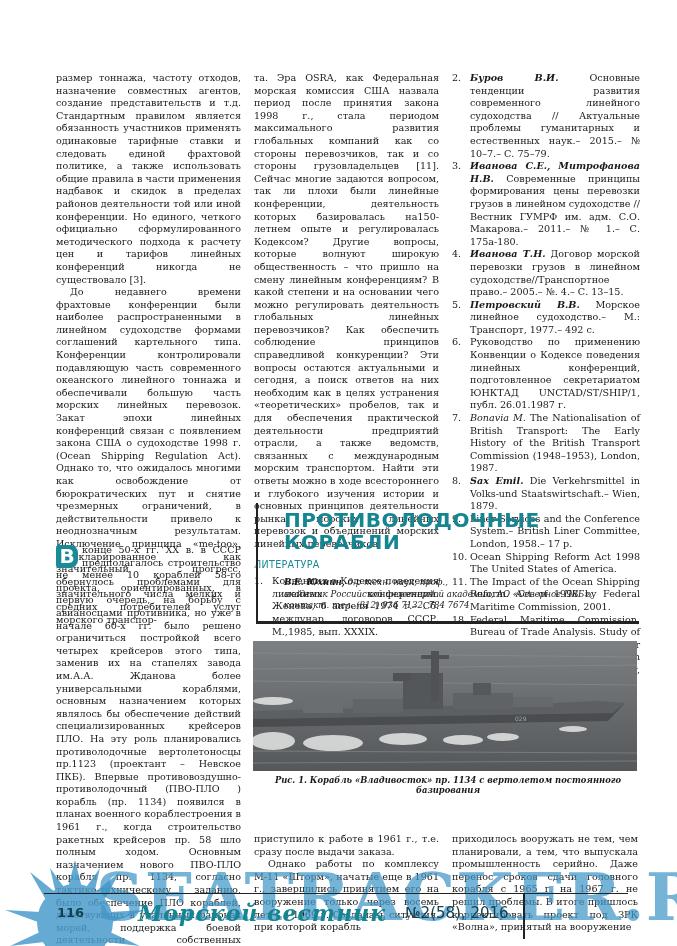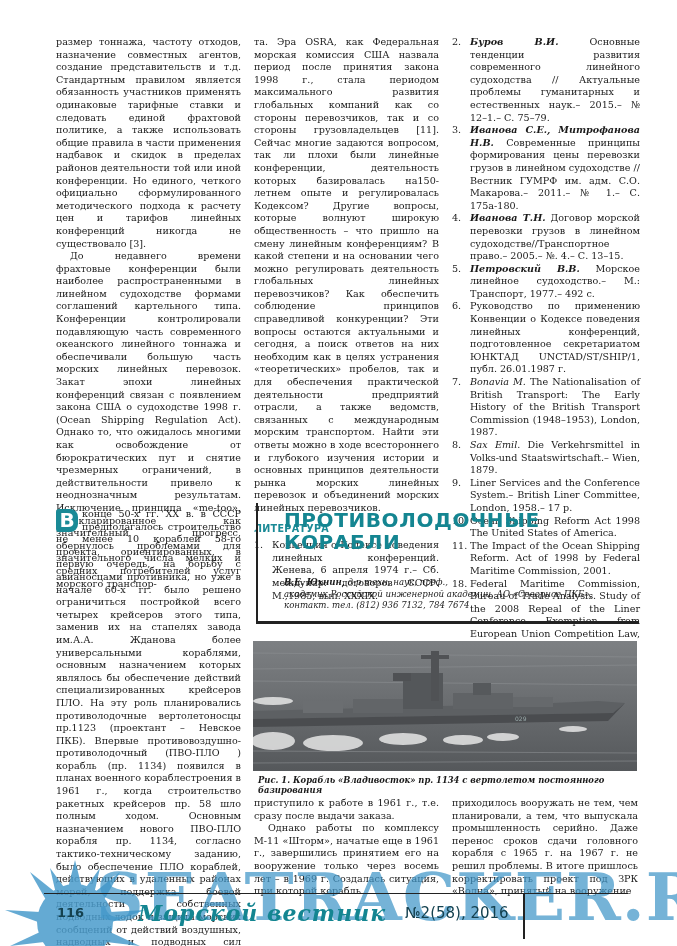--- a/index.html
+++ b/index.html
@@ -1,43 +1,43 @@
 <!DOCTYPE html>
 <html><head>
 <meta charset="utf-8">
 <style>
   html, body { margin: 0; padding: 0; background: #ffffff; }
   body { width: 677px; height: 946px; position: relative; overflow: hidden;
          font-family: "DejaVu Serif", "Liberation Serif", serif; color: #1a1a1a; }
-  .col { position: absolute; font-size: 9.6px; line-height: 12.6px; text-align: justify; }
+  .col { position: absolute; font-size: 9.6px; line-height: 12.6px; text-align: justify; margin-top: 36px; }
   .col p { margin: 0; text-indent: 0; }
   .col p.indent { text-indent: 14px; }
   #col1 { left: 56px; top: 36px; width: 185px; }
   #col2 { left: 254px; top: 36px; width: 185px; }
   #col3 { left: 452px; top: 36px; width: 188px; }
   .ref { display: flex; margin: 0; }
   .ref .num { width: 18px; flex: none; }
   .ref .txt { flex: 1; text-align: justify; }
   .ref i { font-style: italic; font-weight: bold; }
-  .lit-head { color: #1a8a96; font-family: "DejaVu Sans", "Liberation Sans", sans-serif; font-weight: bold;
+  .lit-head { color: #1a8a96; font-family: "DejaVu Sans", "Liberation Sans", sans-serif; font-weight: normal;
               font-size: 9.6px; margin: 8px 0 4px 0; letter-spacing: 0.3px; }
   .end-square { display: inline-block; width: 7px; height: 7px; background: #1a8a96; margin-left: 2px; vertical-align: middle; }
 
   #title-box { position: absolute; left: 256px; top: 503px; width: 381px; height: 118px;
                border-left: 2px solid #222; border-bottom: 3px solid #222; }
   #title { position: absolute; left: 26px; top: 6px; width: 350px; color: #148591;
            font-family: "DejaVu Sans", "Liberation Sans", sans-serif; font-weight: bold;
            font-size: 20px; line-height: 22px; letter-spacing: 0.6px; }
   #author { position: absolute; left: 26px; top: 74px; width: 350px; font-style: italic;
             font-size: 8.6px; line-height: 11.5px; }
   #author b { font-weight: bold; }
 
   #photo { position: absolute; left: 253px; top: 641px; width: 384px; height: 130px; overflow: hidden; background: #6f7275; }
   #caption { position: absolute; left: 258px; top: 775px; width: 380px; font-size: 8.4px;
-             font-style: italic; font-weight: bold; text-align: left; }
+             font-style: italic; font-weight: bold; text-align: center; }
 
   #col-left2 { left: 56px; top: 508px; width: 185px; }
   #col-mid2 { left: 254px; top: 797px; width: 185px; }
   #col-right2 { left: 452px; top: 797px; width: 186px; }
   .dropcap { float: left; width: 22px; height: 23px; background: #1a8a96; color: #fff;
              font-family: "DejaVu Sans", "Liberation Sans", sans-serif; font-weight: bold; font-size: 20px;
              line-height: 23px; text-align: center; margin: 1px 4px 0 0; border-radius: 3px 8px 8px 3px; }
 
   #footer-rule { position: absolute; left: 44px; top: 893px; width: 584px; height: 1px; background: #222; }
   #footer-vrule { position: absolute; left: 523px; top: 893px; width: 2px; height: 46px; background: #222; }
@@ -64,21 +64,21 @@
   <div class="lit-head">ЛИТЕРАТУРА</div>
   <div class="ref">
     <span class="num">1.</span>
     <span class="txt">Конвенция о Кодексе поведения линейных конференций. Женева, 6 апреля 1974 г.– Сб. междунар. договоров СССР. М.,1985, вып. XXXIX.</span>
   </div>
 </div>
 
 <div id="col3" class="col">
   <div class="ref">
     <span class="num">2.</span>
-    <span class="txt"><i>Буров В.И.</i><span> Основные тенденции развития современного линейного судоходства // Актуальные проблемы гуманитарных и естественных наук.– 2015.– № 12–1.– С. 75–79.</span></span>
+    <span class="txt"><i>Буров В.И.</i><span> Основные тенденции развития современного линейного судоходства // Актуальные проблемы гуманитарных и естественных наук.– 2015.– № 10–7.– С. 75–79.</span></span>
   </div>
   <div class="ref">
     <span class="num">3.</span>
     <span class="txt"><i>Иванова С.Е., Митрофанова Н.В.</i><span> Современные принципы формирования цены перевозки грузов в линейном судоходстве // Вестник ГУМРФ им. адм. С.О. Макарова.– 2011.– № 1.– С. 175а-180.</span></span>
   </div>
   <div class="ref">
     <span class="num">4.</span>
     <span class="txt"><i>Иванова Т.Н.</i><span> Договор морской перевозки грузов в линейном судоходстве//Транспортное право.– 2005.– №. 4.– С. 13–15.</span></span>
   </div>
   <div class="ref">
@@ -88,21 +88,21 @@
   <div class="ref">
     <span class="num">6.</span>
     <span class="txt">Руководство по применению Конвенции о Кодексе поведения линейных конференций, подготовленное секретариатом ЮНКТАД UNCTAD/ST/SHIP/1, публ. 26.01.1987 г.</span>
   </div>
   <div class="ref">
     <span class="num">7.</span>
     <span class="txt"><i style="font-weight:normal">Bonavia M.</i><span> The Nationalisation of British Transport: The Early History of the British Transport Commission (1948–1953), London, 1987.</span></span>
   </div>
   <div class="ref">
     <span class="num">8.</span>
-    <span class="txt"><i style="font-weight:normal">Sax Emil.</i><span> Die Verkehrsmittel in Volks-und Staatswirtschaft.– Wien, 1879.</span></span>
+    <span class="txt"><i style="font-weight:bold">Sax Emil.</i><span> Die Verkehrsmittel in Volks-und Staatswirtschaft.– Wien, 1879.</span></span>
   </div>
   <div class="ref">
     <span class="num">9.</span>
     <span class="txt">Liner Services and the Conference System.– British Liner Committee, London, 1958.– 17 p.</span>
   </div>
   <div class="ref">
     <span class="num">10.</span>
     <span class="txt">Ocean Shipping Reform Act 1998 The United States of America.</span>
   </div>
   <div class="ref">

